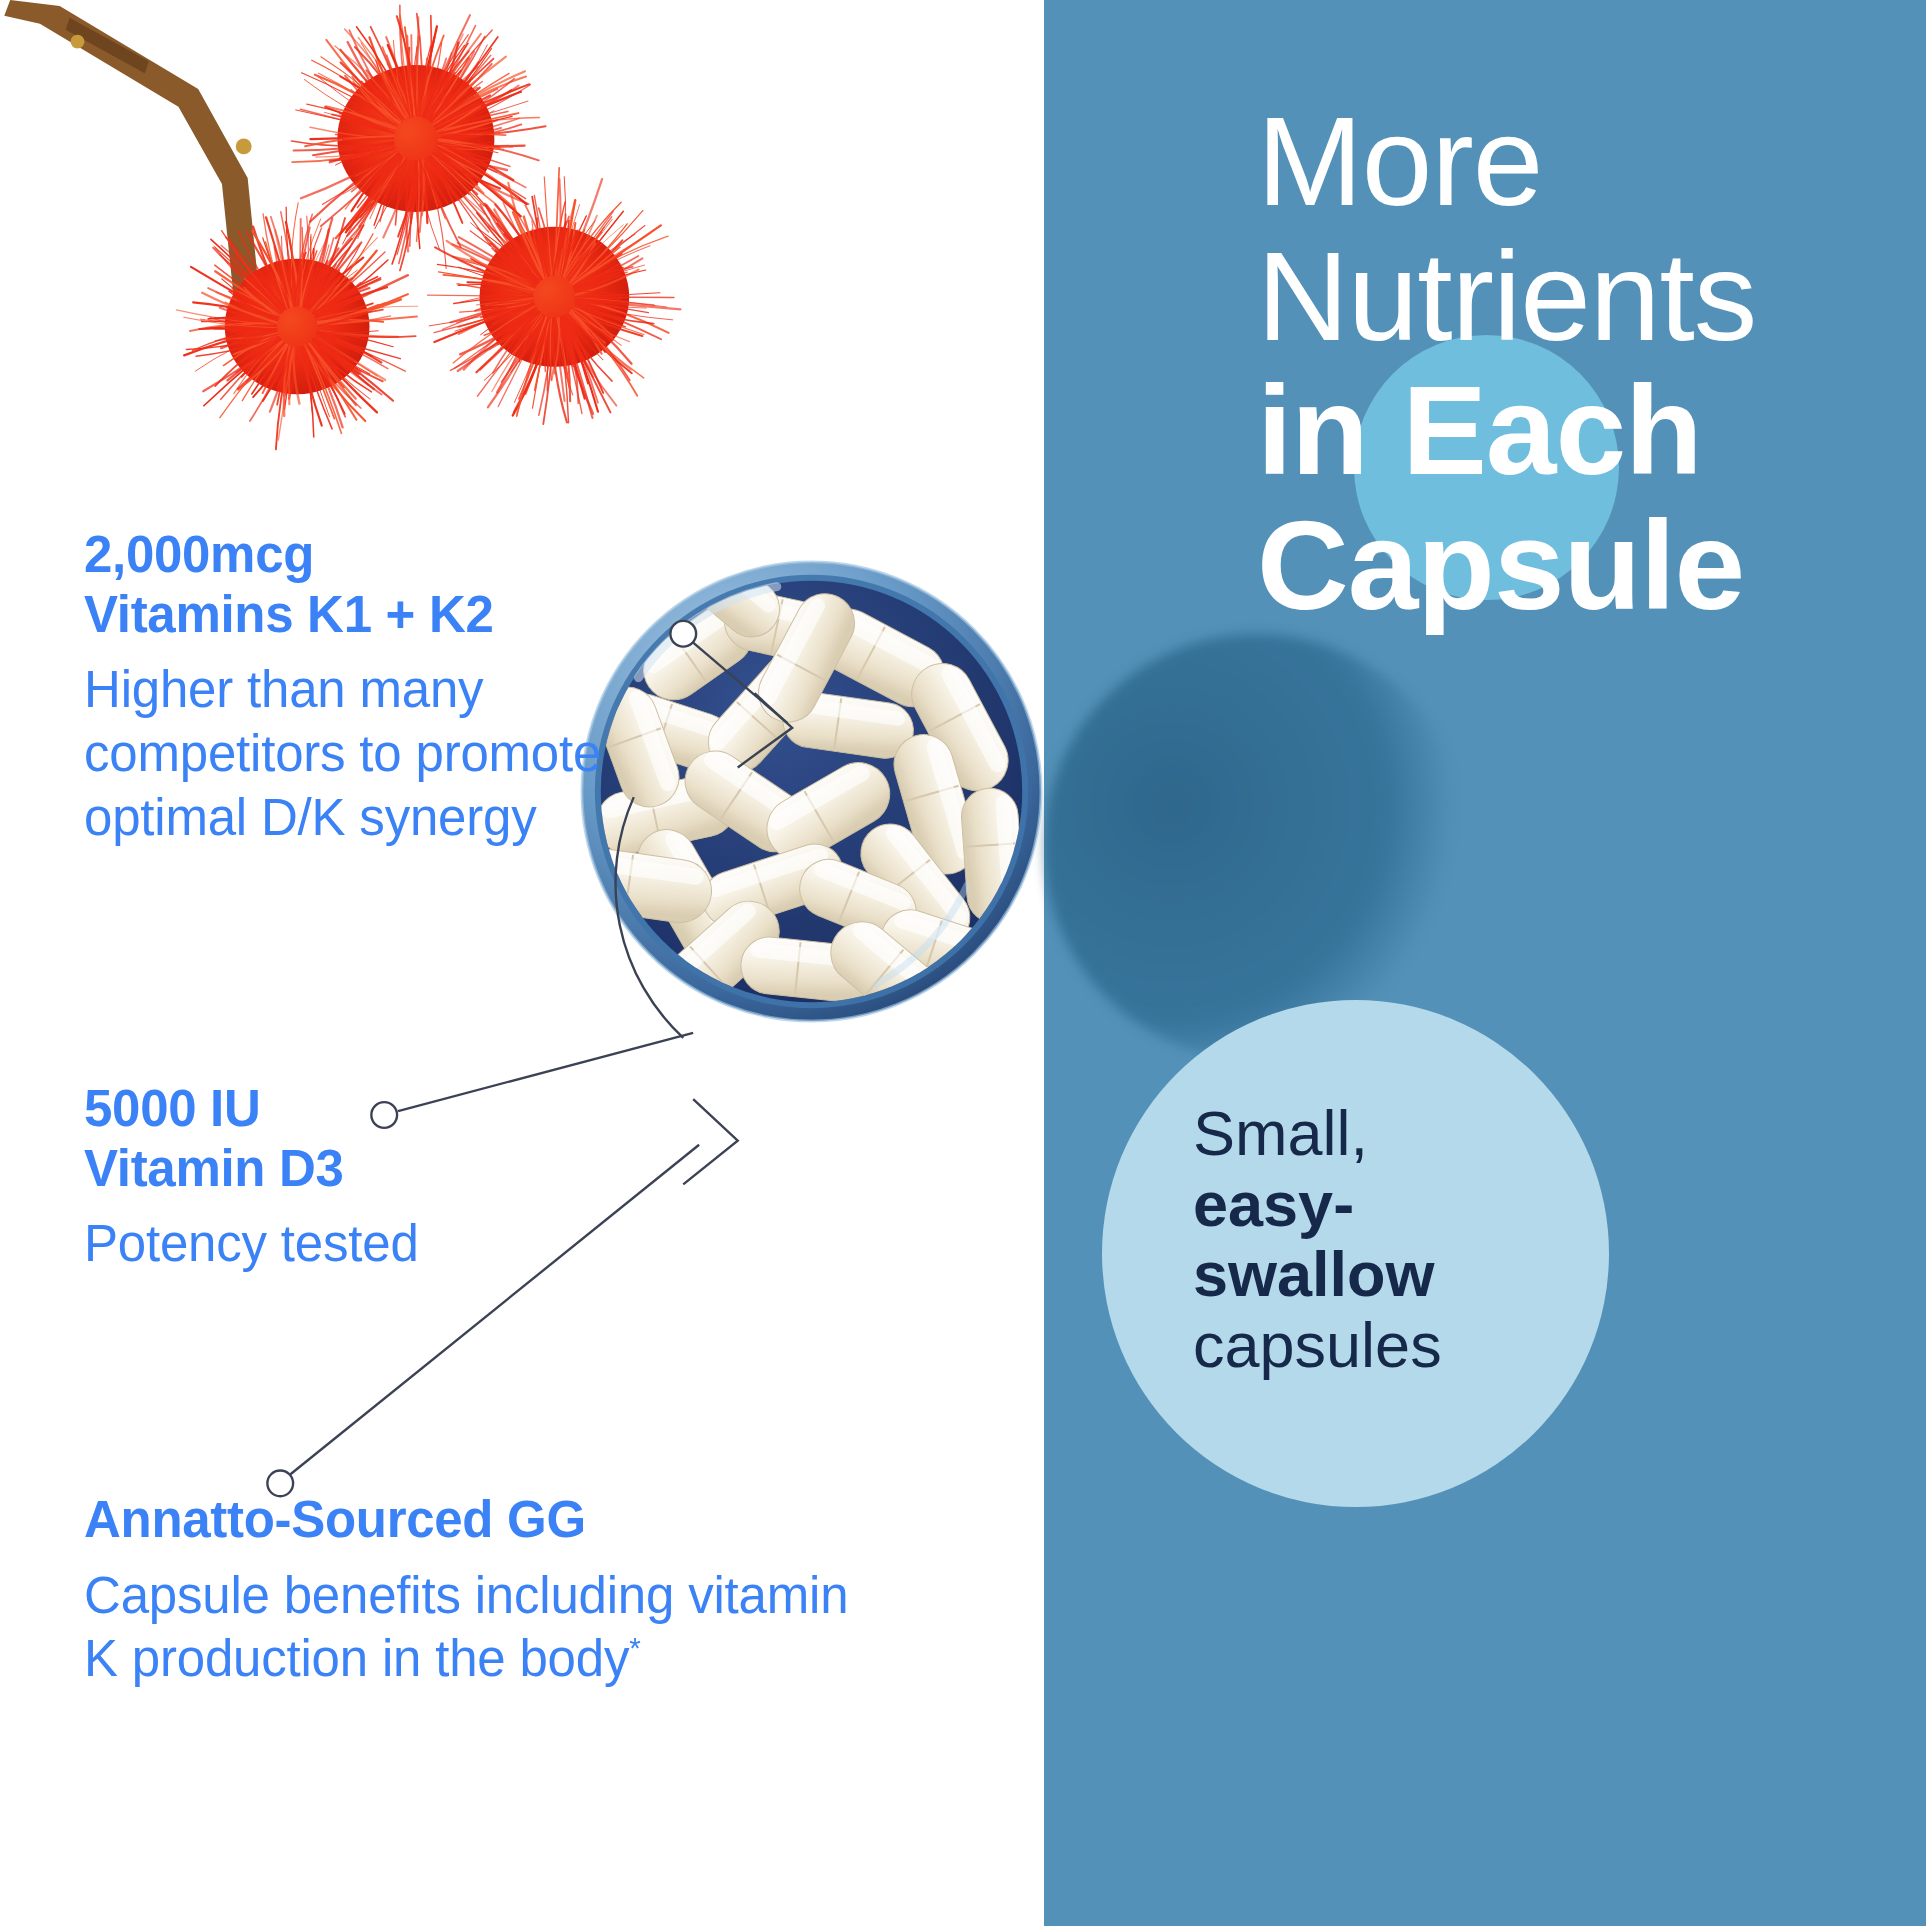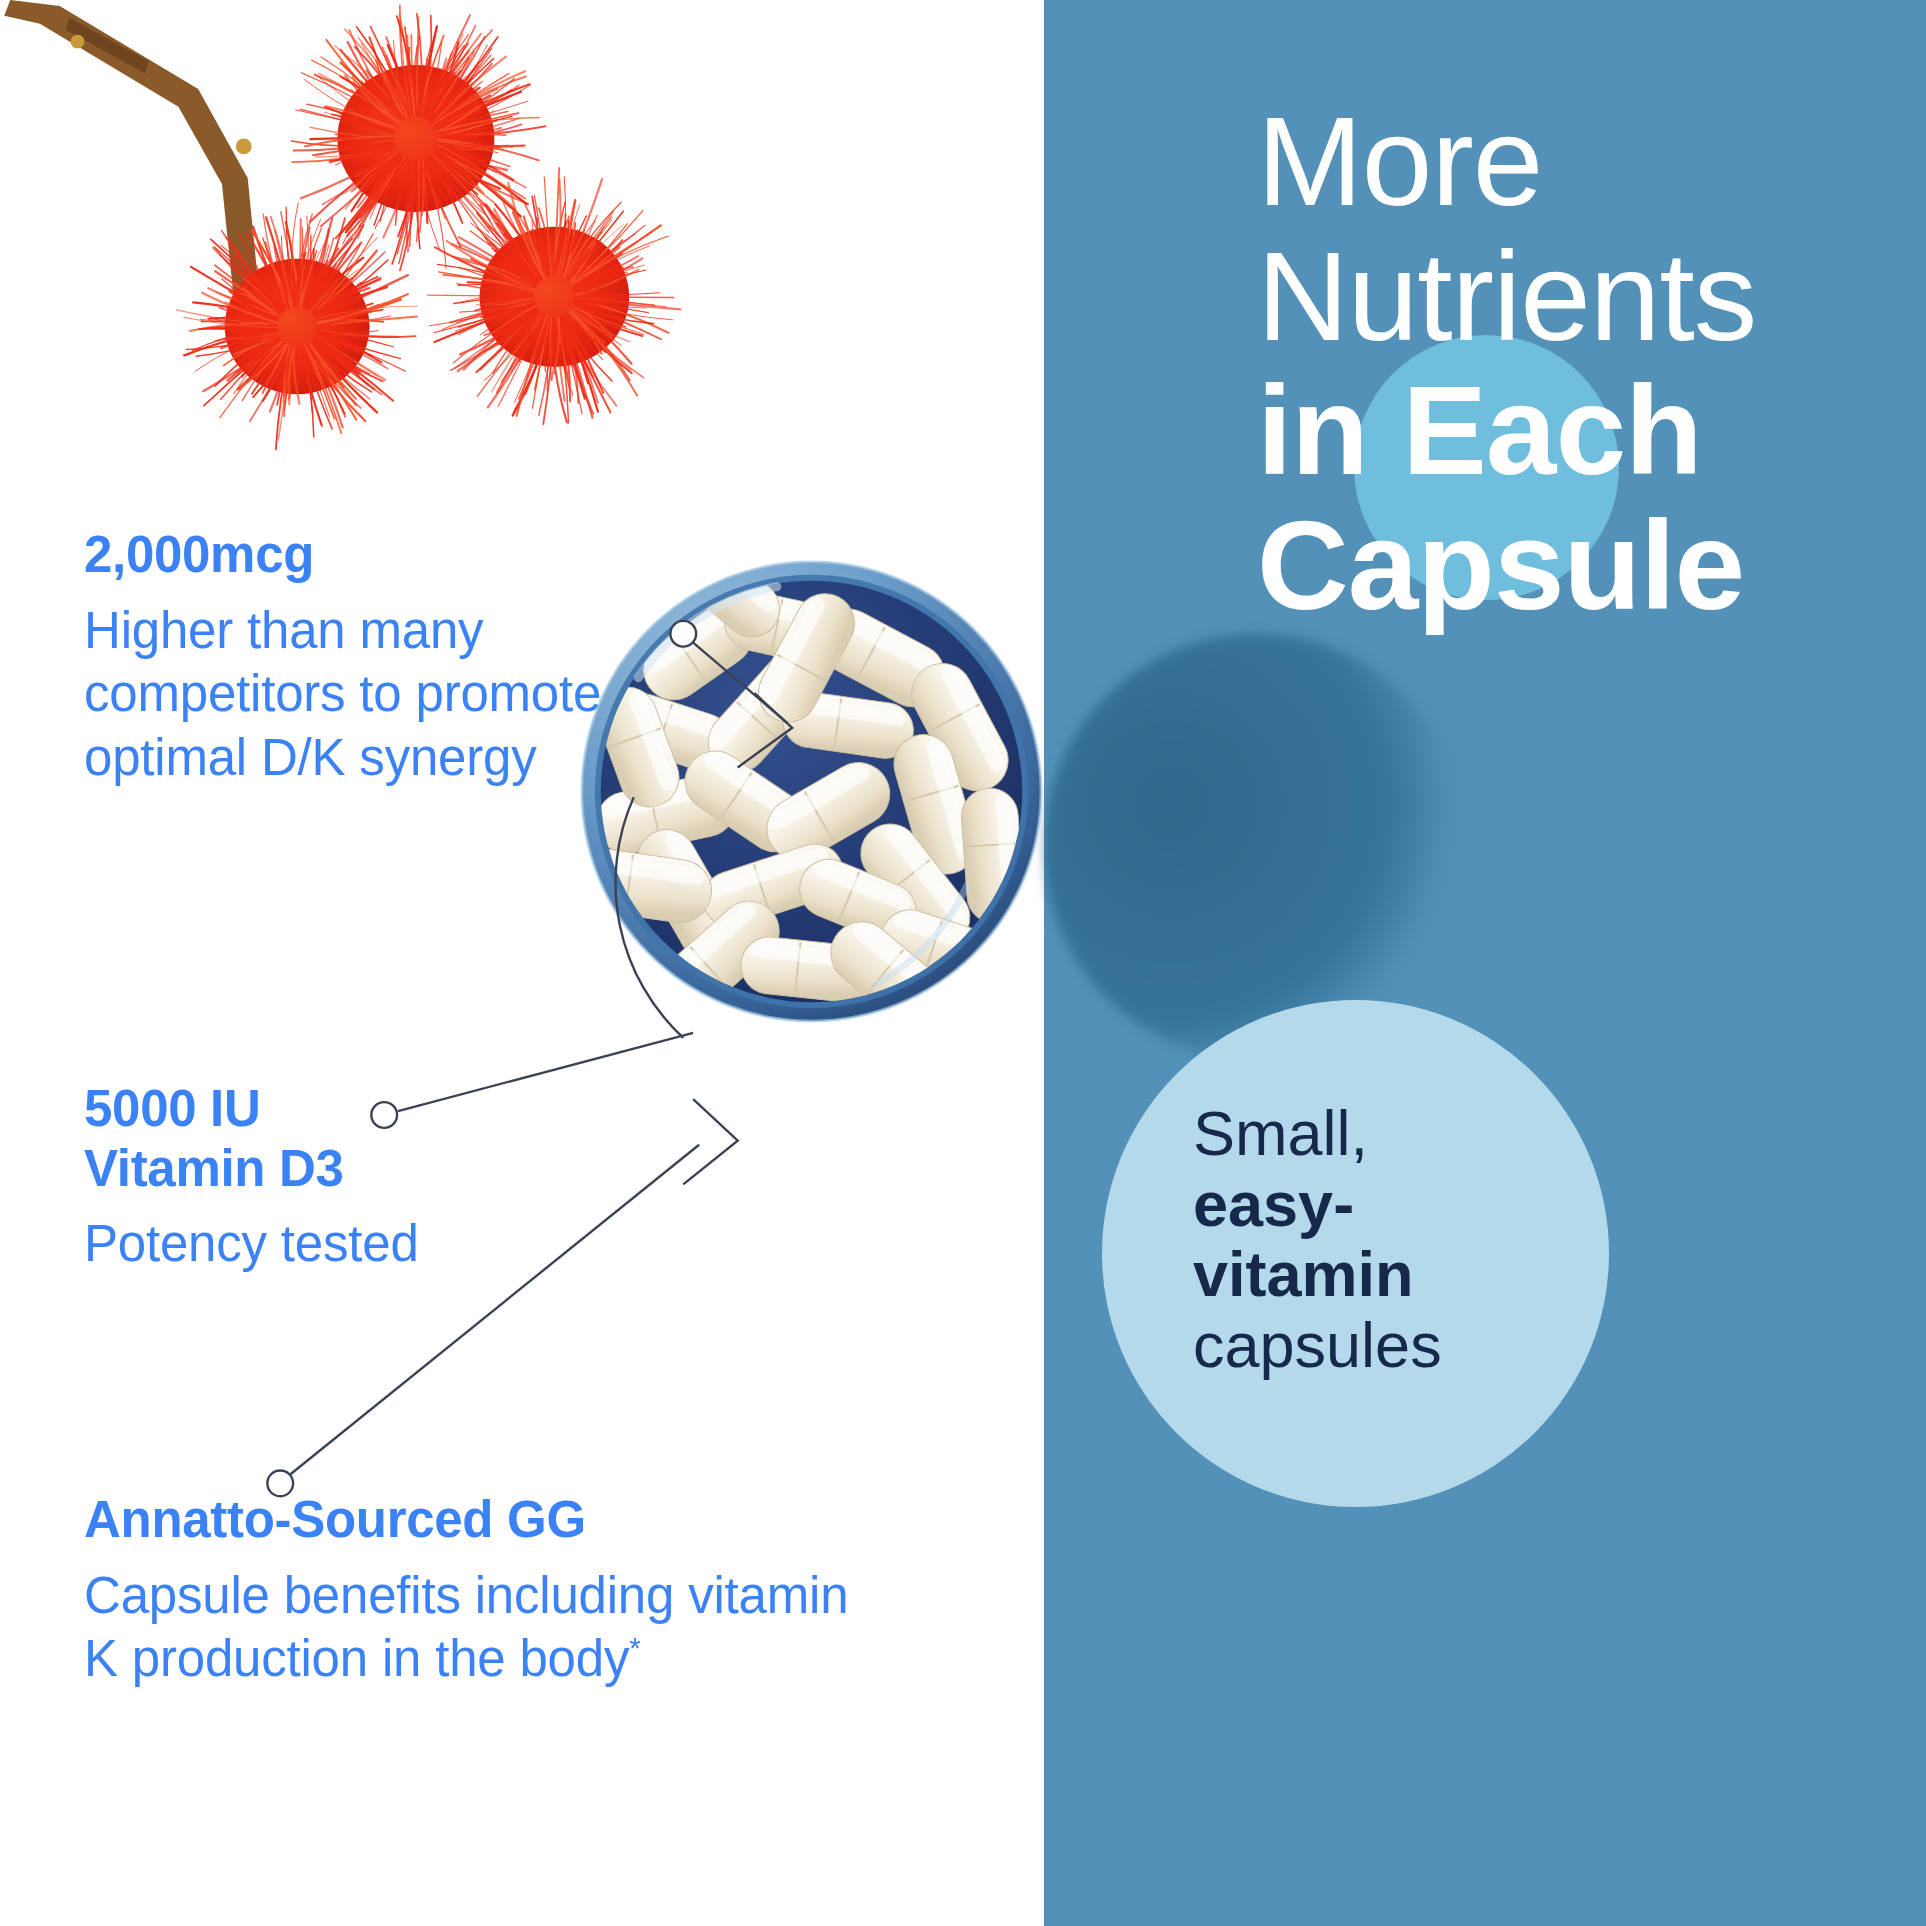--- a/index.html
+++ b/index.html
@@ -975,26 +975,27 @@
   <div class="headline">
     <span class="hl-light">More</span>
     <span class="hl-light">Nutrients</span>
     <span class="hl-bold">in Each</span>
     <span class="hl-bold">Capsule</span>
   </div>
 
   <div class="swallow">
     <span class="sw-reg">Small,</span>
     <span class="sw-bold">easy-</span>
-    <span class="sw-bold">vitamin</span>
+    <span class="sw-bold">swallow</span>
     <span class="sw-reg">capsules</span>
   </div>
 
   <div class="feature" id="feature-k">
     <div class="f-head">2,000mcg</div>
+    <div class="f-head">Vitamins K1 + K2</div>
     <div class="f-body">Higher than many competitors to promote optimal D/K synergy</div>
   </div>
 
   <div class="feature" id="feature-d3">
     <div class="f-head">5000 IU</div>
     <div class="f-head">Vitamin D3</div>
     <div class="f-body">Potency tested</div>
   </div>
 
   <div class="feature" id="feature-gg">

